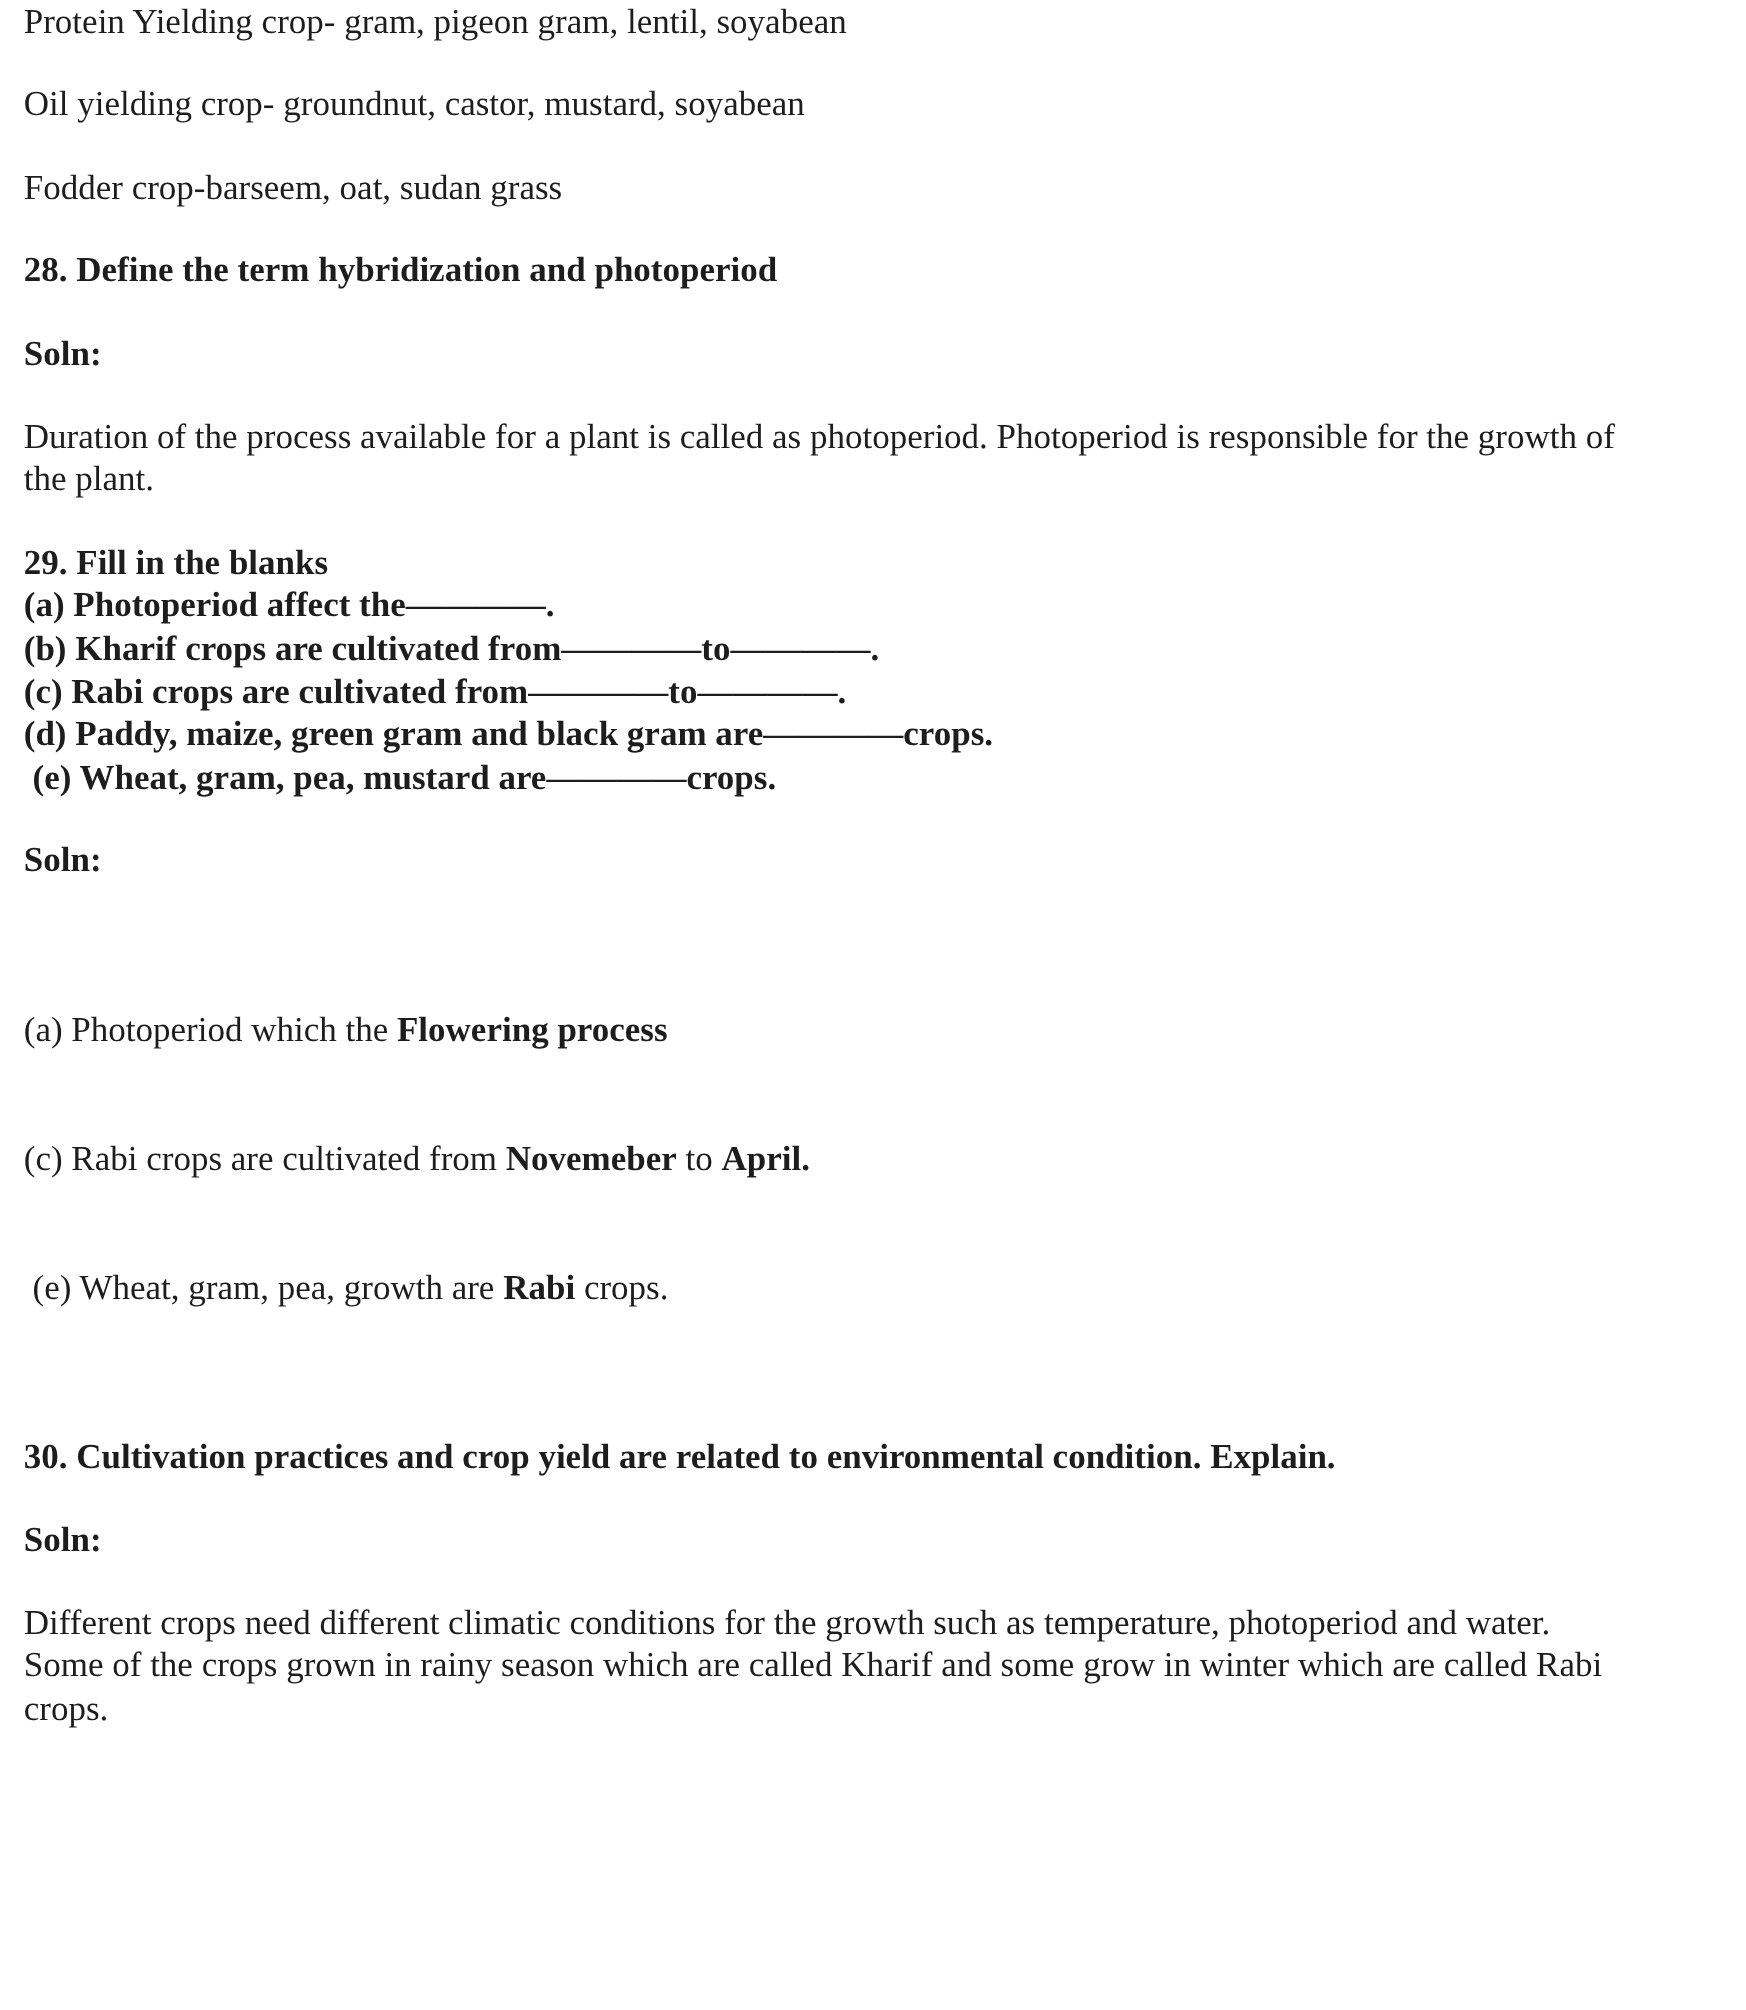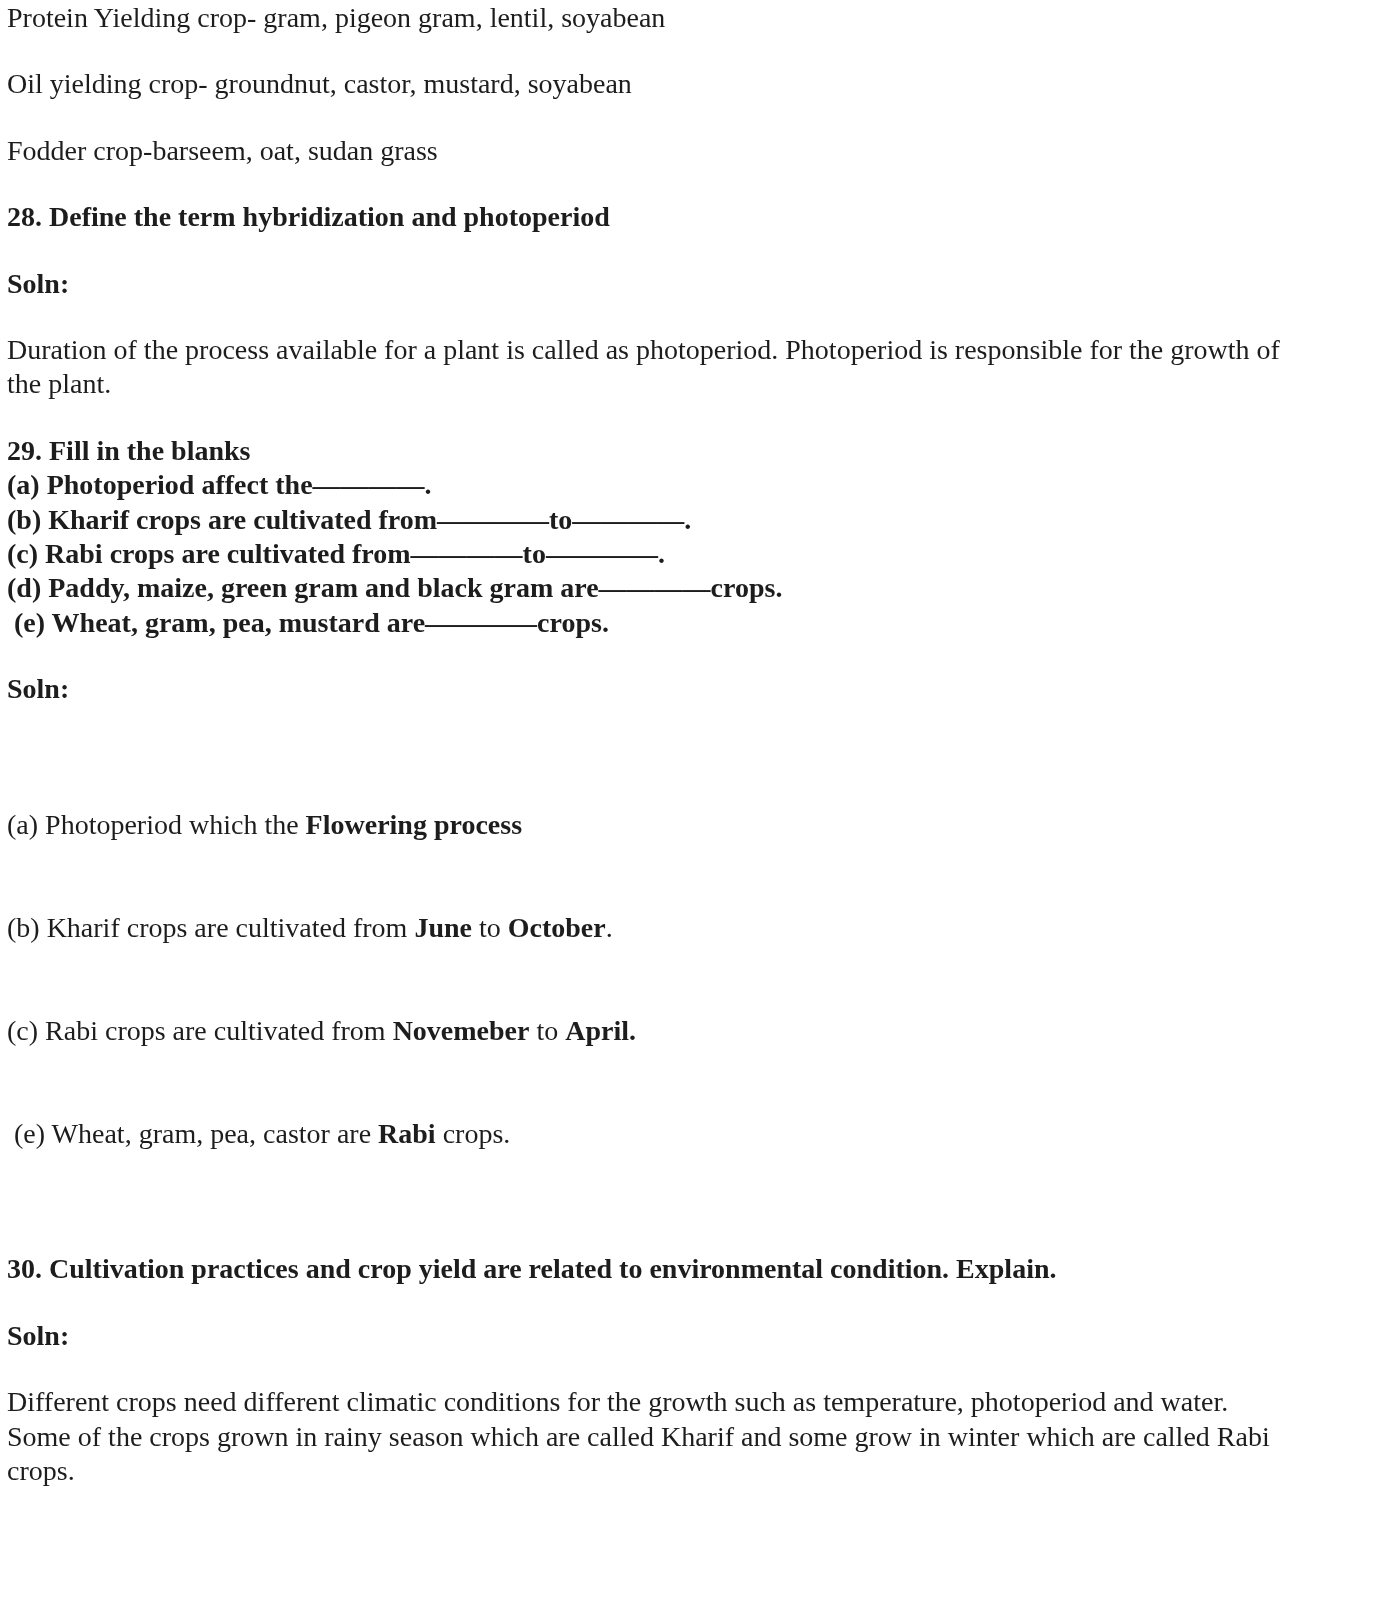--- a/index.html
+++ b/index.html
@@ -13,21 +13,21 @@
     box-sizing: border-box;
     overflow: hidden;
     padding: 1px 4px 0 3px;
     font-family: "Liberation Serif", "DejaVu Serif", serif;
     font-size: 28px;
     line-height: 34.4px;
     color: #1d1d1d;
     background: #ffffff;
   }
   .para {
-    margin: 0 0 32px 4px;
+    margin: 0 0 32px 16px;
     white-space: pre-wrap;
   }
   .bold {
     font-weight: bold;
   }
   .answer-line {
     white-space: pre-wrap;
   }
   .seg { white-space: pre-wrap; }
 </style>
@@ -47,23 +47,22 @@
 
   <p class="para bold">29. Fill in the blanks
 (a) Photoperiod affect the————.
 (b) Kharif crops are cultivated from————to————.
 (c) Rabi crops are cultivated from————to————.
 (d) Paddy, maize, green gram and black gram are————crops.
  (e) Wheat, gram, pea, mustard are————crops.</p>
   <p class="para bold">Soln:</p>
   <div class="para">
     <div class="answer-line"><span class="seg">(a) Photoperiod which the </span><span class="seg bold">Flowering process</span></div>
-    <div class="answer-line"><span class="seg">(b) Kharif crops are cultivated from </span><span class="seg bold">June</span><span class="seg"> to </span><span class="seg bold">October</span><span class="seg">.</span></div>
     <div class="answer-line"><span class="seg">(c) Rabi crops are cultivated from </span><span class="seg bold">Novemeber</span><span class="seg"> to </span><span class="seg bold">April.</span></div>
-    <div class="answer-line"><span class="seg"> (e) Wheat, gram, pea, castor are </span><span class="seg bold">Rabi</span><span class="seg"> crops.</span></div>
+    <div class="answer-line"><span class="seg"> (e) Wheat, gram, pea, growth are </span><span class="seg bold">Rabi</span><span class="seg"> crops.</span></div>
   </div>
 
   <p class="para bold">30. Cultivation practices and crop yield are related to environmental condition. Explain.</p>
   <p class="para bold">Soln:</p>
   <p class="para">Different crops need different climatic conditions for the growth such as temperature, photoperiod and water.
 Some of the crops grown in rainy season which are called Kharif and some grow in winter which are called Rabi
 crops.</p>
 
 </div>
 

